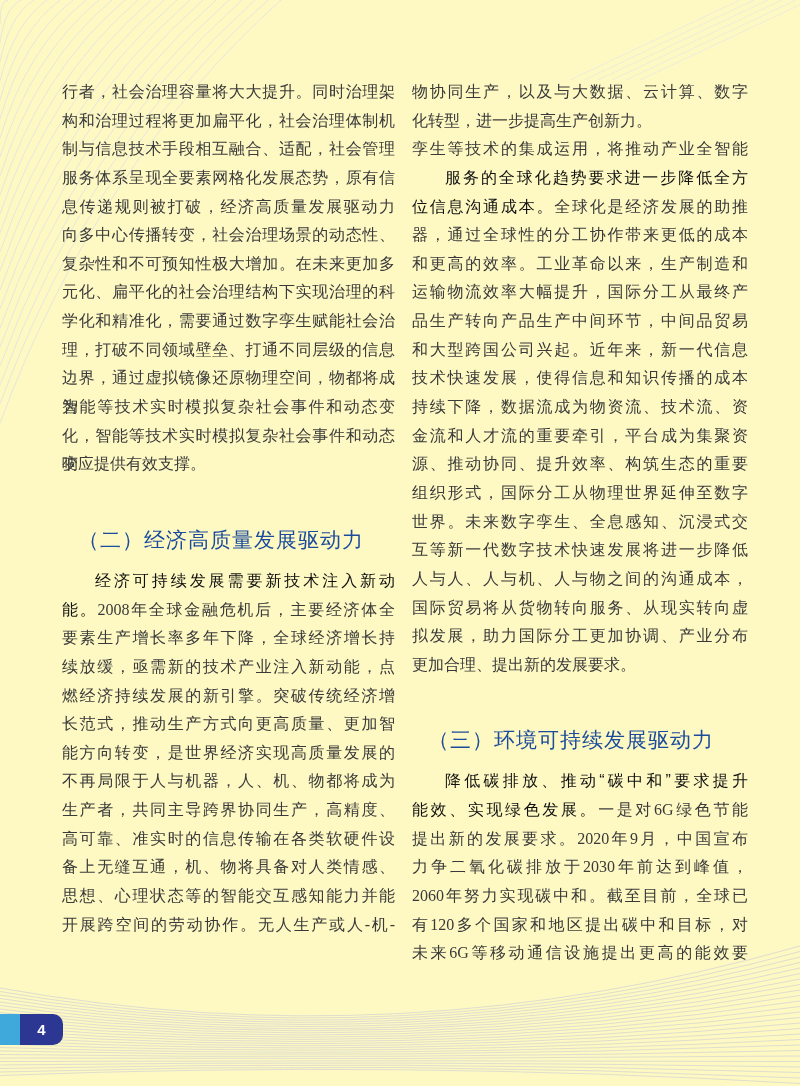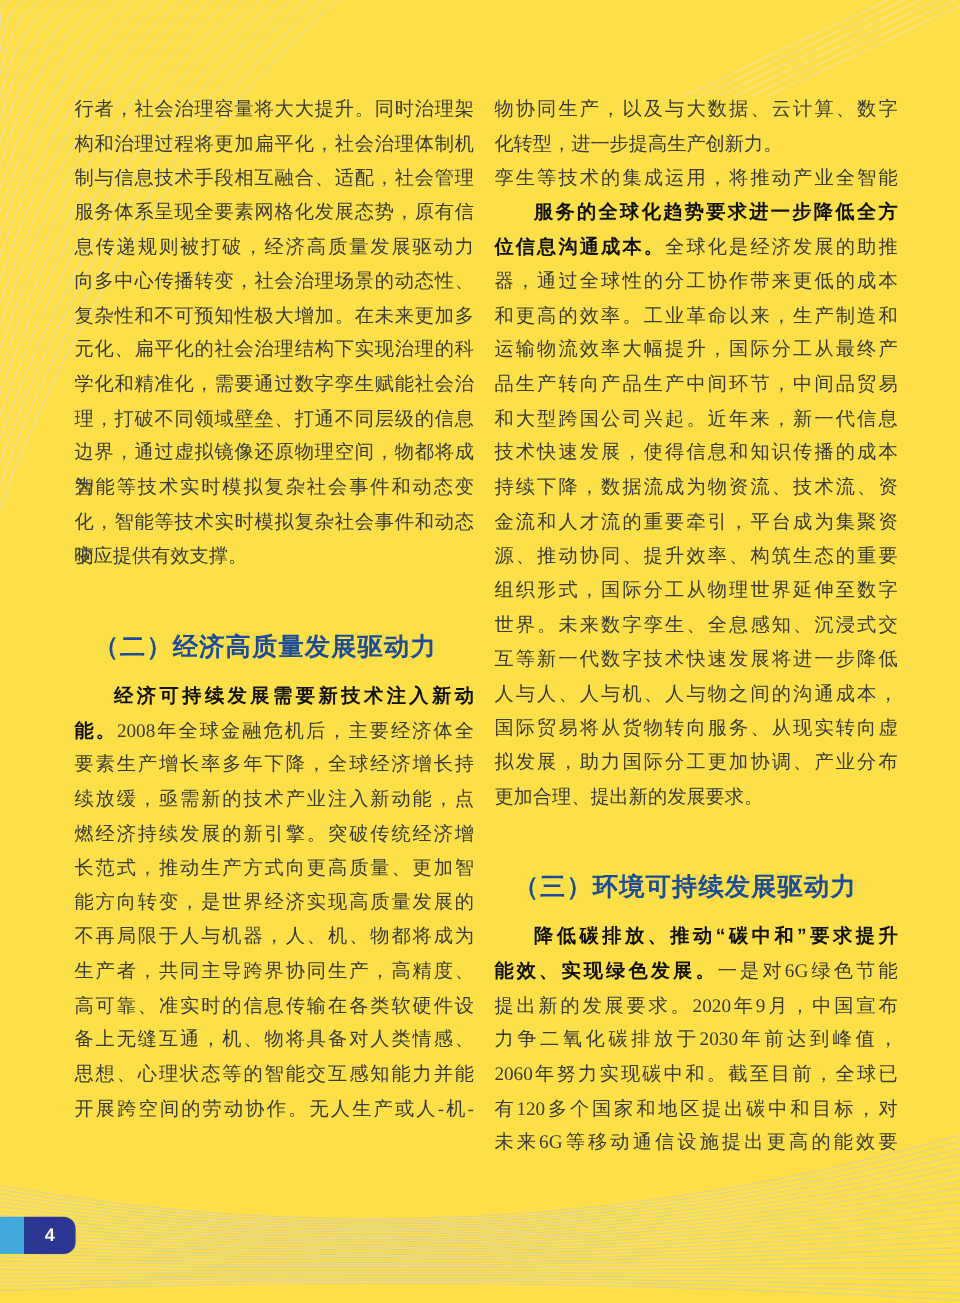--- a/index.html
+++ b/index.html
@@ -1,19 +1,19 @@
 <!DOCTYPE html>
 <html><head>
 <meta charset="utf-8">
 <style>
   html,body{margin:0;padding:0;background:#ffffff;}
   #page{
     position:relative;
     width:800px;height:1086px;
-    background:#fde047;
+    background:#fef9c3;
     overflow:hidden;
     font-family:"Liberation Serif","DejaVu Serif",serif;
   }
   
   svg.decor{position:absolute;pointer-events:none;}
   svg.decor path{fill:none;}
   #decor-tl{left:0;top:0;}
   #decor-tl path{stroke:#dcdde8;stroke-width:0.8;opacity:0.9;}
   #decor-tr{left:540px;top:0;}
   #decor-tr path{stroke:#e2e3ec;stroke-width:0.8;opacity:0.75;}
@@ -28,28 +28,28 @@
   .line{
     height:28.65px;line-height:28.65px;
     font-size:16px;color:#3a3a3a;
     text-align:justify;text-align-last:justify;
     text-justify:inter-character;
     overflow:visible;
   }
   .line.noj{text-align-last:left;}
   .line.ind{text-indent:33px;}
   .line .b{
-    font-weight:700;color:#101010;
+    font-weight:400;color:#101010;
     font-family:"Liberation Sans","DejaVu Sans",sans-serif;
   }
   .heading{
     margin:46px 0 12px 0;
     height:30px;line-height:30px;
     font-family:"Liberation Sans","DejaVu Sans",sans-serif;
-    font-weight:700;font-size:21px;
+    font-weight:400;font-size:21px;
     color:#1a4b9c;letter-spacing:1px;
     text-indent:16px;
   }
 
   
   .page-badge{position:absolute;left:0;top:1014px;height:31px;display:flex;}
   .badge-light{width:20px;height:31px;background:#3fa9dc;}
   .badge-dark{
     width:43px;height:31px;background:#2b3793;
     border-radius:0 10px 10px 0;

